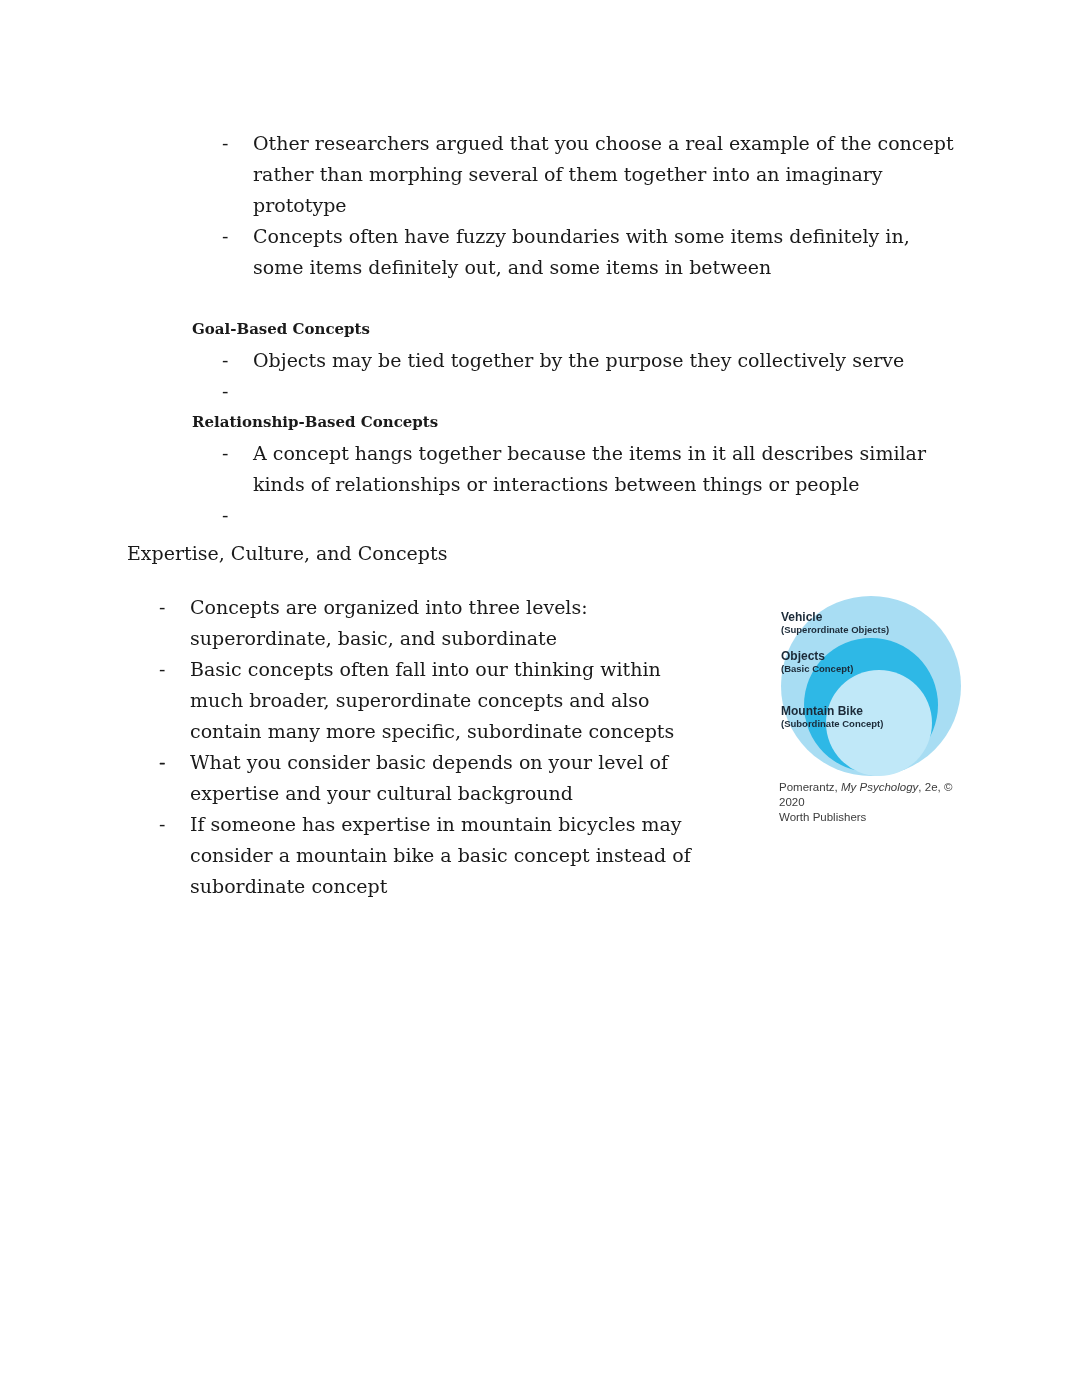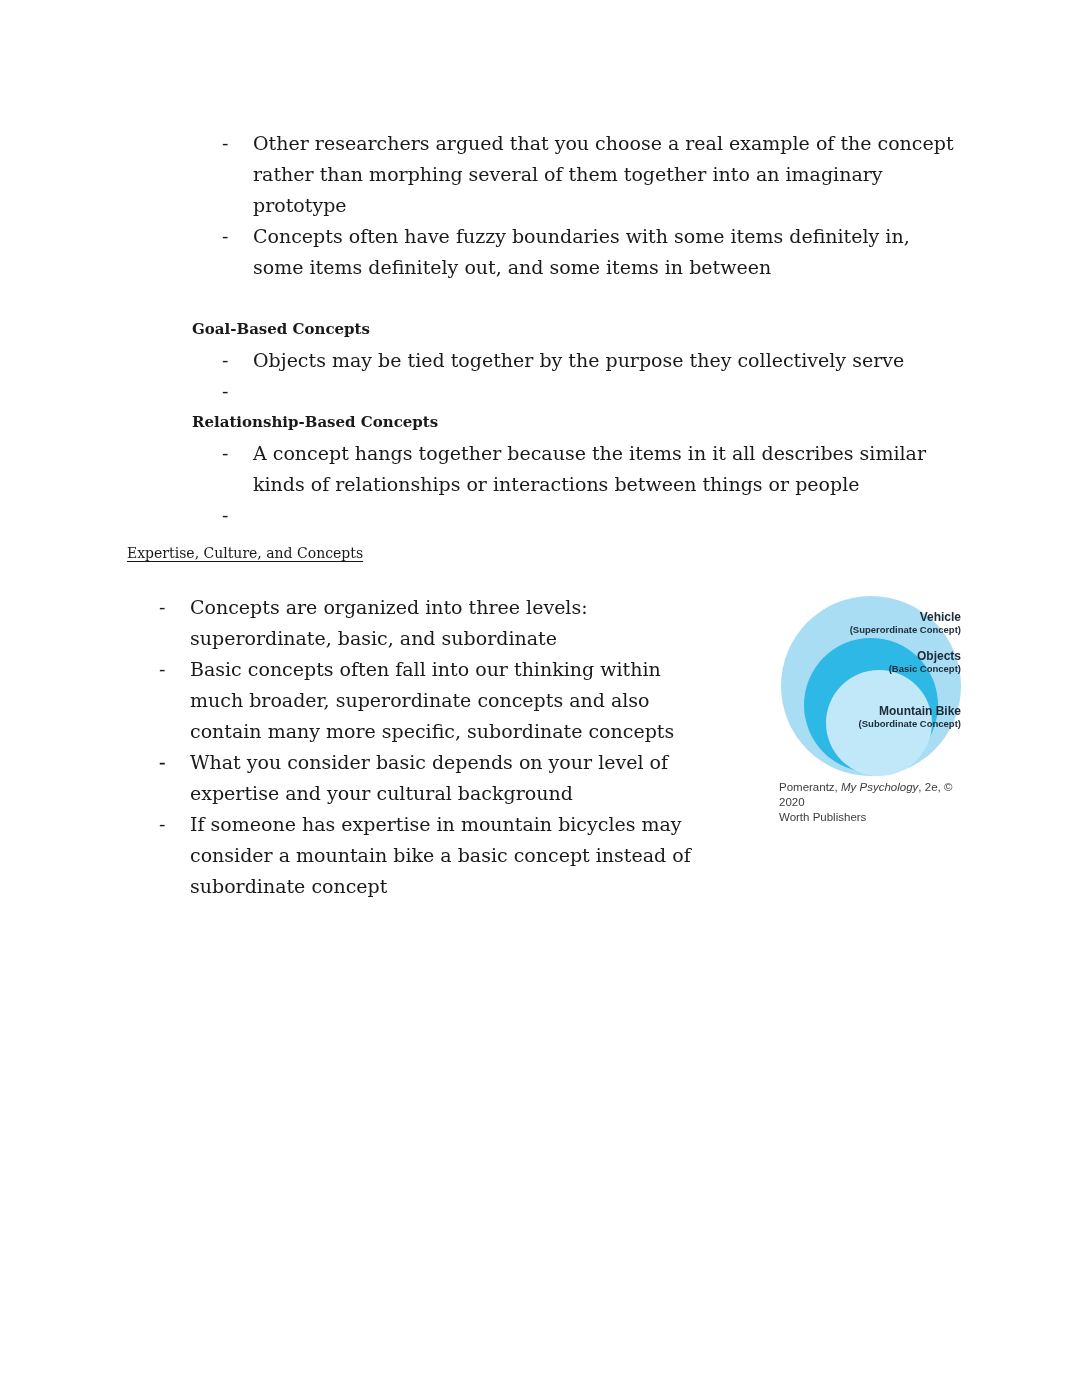--- a/index.html
+++ b/index.html
@@ -17,43 +17,42 @@
   ul.indent-2{margin-left:126px;width:706px;}
   ul.indent-1{margin-left:63px;width:766px;margin-top:22px;}
   ul.blist li{position:relative;}
   .dash{position:absolute;left:-31px;top:0;}
 
   .sub-heading{
     font-size:15px;line-height:31px;font-weight:700;
     margin:31px 0 0 65px;
   }
   .main-heading{
-    font-size:14px;line-height:33px;font-weight:400;
+    font-size:19px;line-height:33px;font-weight:400;
     margin:37px 0 0 0;
-    text-decoration:underline;
     text-underline-offset:3px;
   }
 
   
   .fig-float{
     float:right;
     width:245px;height:275px;
     margin-top:4px;
   }
   .figure{
     position:relative;width:180px;height:180px;
     margin-left:70px;
     font-family:"Liberation Sans", sans-serif;
   }
   .ring{position:absolute;border-radius:50%;}
   .ring-outer{left:0;top:0;width:180px;height:180px;}
   .ring-mid{left:23px;top:42px;width:134px;height:134px;}
   .ring-inner{left:45px;top:74px;width:106px;height:106px;}
   .figlabel{
-    position:absolute;left:0;width:180px;text-align:right;
+    position:absolute;left:0;width:180px;text-align:left;
     color:#1b2a38;line-height:1.18;
   }
   .fl-main{display:block;font-size:12px;font-weight:700;}
   .fl-sub{display:block;font-size:9.5px;font-weight:600;}
   .l-vehicle{top:14px;}
   .l-bicycle{top:53px;}
   .l-mountain{top:108px;}
   .caption{
     margin:4px 0 0 68px;
     font-family:"Liberation Sans", sans-serif;
@@ -103,21 +102,21 @@
     <h2 class="main-heading">Expertise, Culture, and Concepts</h2>
 
     <ul class="blist indent-1">
       <div class="fig-float">
         <div class="figure">
           <div class="ring ring-outer" style="background-color: rgb(168, 221, 243);"></div>
           <div class="ring ring-mid" style="background-color: rgb(46, 184, 230);"></div>
           <div class="ring ring-inner" style="background-color: rgb(192, 232, 248);"></div>
           <div class="figlabel l-vehicle">
             <span class="fl-main">Vehicle</span>
-            <span class="fl-sub">(Superordinate Concept)</span>
+            <span class="fl-sub">(Superordinate Objects)</span>
           </div>
           <div class="figlabel l-bicycle">
             <span class="fl-main">Objects</span>
             <span class="fl-sub">(Basic Concept)</span>
           </div>
           <div class="figlabel l-mountain">
             <span class="fl-main">Mountain Bike</span>
             <span class="fl-sub">(Subordinate Concept)</span>
           </div>
         </div>

